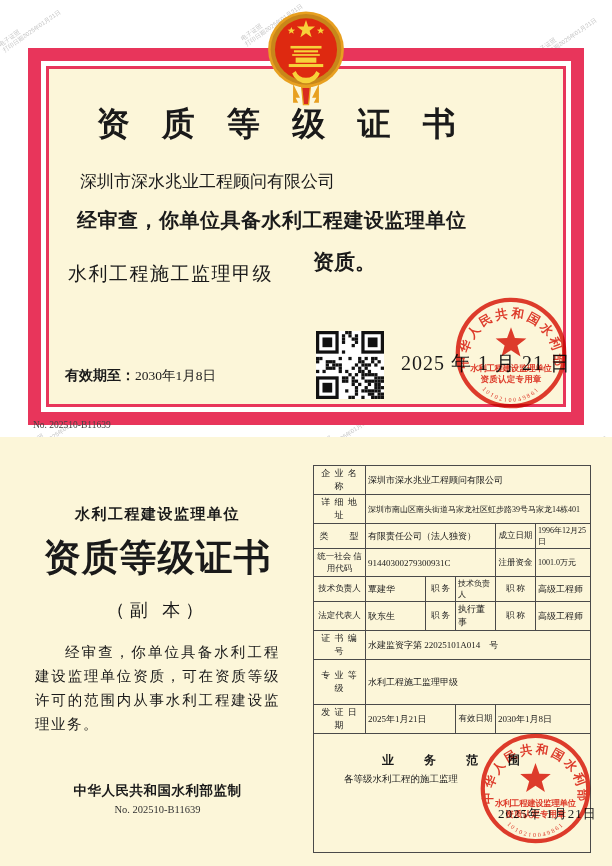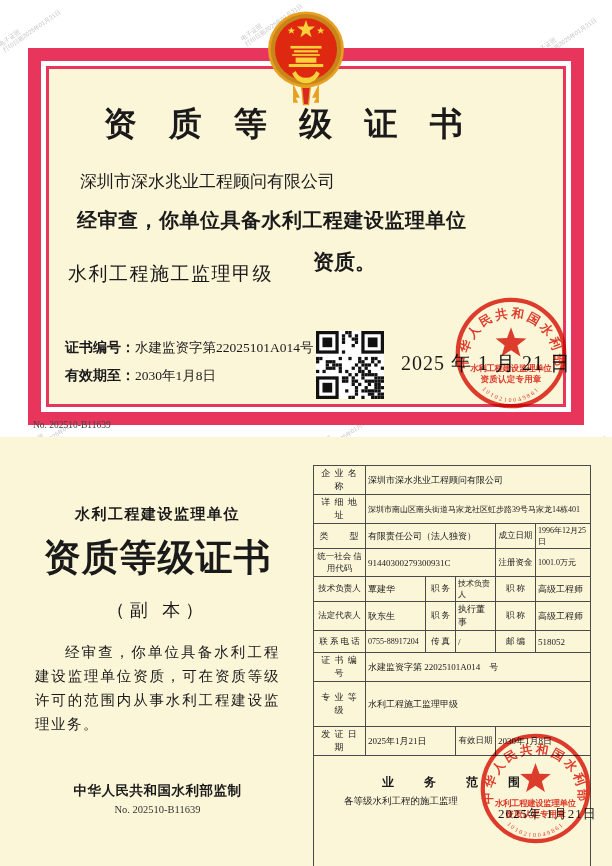--- a/index.html
+++ b/index.html
@@ -8,21 +8,21 @@
   .abs{position:absolute;}
   
   .wm{position:absolute;transform:rotate(-35deg);transform-origin:left bottom;
       font-size:6px;line-height:7px;color:rgba(90,90,90,0.38);white-space:nowrap;
       font-family:"Liberation Sans","DejaVu Sans",sans-serif;}
   
   .cert-frame{left:28px;top:48px;width:556px;height:377px;border:13px solid #E8355B;
               background:#fff;box-sizing:border-box;}
   .cert-inner{position:absolute;left:5px;top:5px;right:5px;bottom:5px;
               border:3px solid #E8355B;background:#FCF6D9;}
-  .front-title{left:61px;top:102px;width:456px;text-align:center;font-size:33px;
+  .front-title{left:54px;top:102px;width:456px;text-align:center;font-size:33px;
                font-weight:bold;letter-spacing:12px;}
   .front-company{left:80px;top:170px;font-size:17px;}
   .front-statement{left:77px;top:207px;font-size:20px;font-weight:bold;letter-spacing:0.5px;}
   .front-grade{left:68px;top:261px;font-size:19px;letter-spacing:1.5px;}
   .front-suffix{left:313px;top:248px;font-size:21px;font-weight:bold;}
   .front-certno{left:65px;top:339px;font-size:13.5px;}
   .front-valid{left:65px;top:367px;font-size:13.5px;}
   .flabel{font-weight:bold;font-size:14px;}
   .front-date{left:401px;top:350px;font-size:20px;letter-spacing:1px;}
   .front-serial{left:33px;top:420px;font-size:9.5px;color:#444;}
@@ -96,23 +96,20 @@
       <rect x="25" y="65" width="40" height="3.5" fill="#F7D23A"></rect>
       <path d="M 29 76 A 17 17 0 0 0 61 76 L 57 73 A 13 13 0 0 1 33 73 Z" fill="#F7D23A"></path>
     </svg>
   </div>
 
   <div class="abs front-title">资 质 等 级 证 书</div>
   <div class="abs front-company">深圳市深水兆业工程顾问有限公司</div>
   <div class="abs front-statement">经审查，你单位具备水利工程建设监理单位</div>
   <div class="abs front-grade">水利工程施工监理甲级</div>
   <div class="abs front-suffix">资质。</div>
-  <div class="abs front-certno">
-    <span class="flabel">证书编号：</span><span>水建监资字第22025101A014号</span>
-  </div>
   <div class="abs front-valid">
     <span class="flabel">有效期至：</span><span>2030年1月8日</span>
   </div>
 
   <div class="abs qr">
     <svg id="qrsvg" width="68" height="68" viewBox="0 0 63 63">
       <rect x="0" y="0" width="63" height="63" fill="#fff"></rect>
       <g id="qrm" fill="#111">
           <rect x="27" y="0" width="3" height="3"></rect>
           <rect x="30" y="0" width="3" height="3"></rect>
@@ -302,28 +299,20 @@
         <td class="val">高级工程师</td>
       </tr>
       <tr class="h22">
         <td class="lab sm">法定代表人</td>
         <td class="val">耿东生</td>
         <td class="lab sm">职 务</td>
         <td class="val">执行董事</td>
         <td class="lab sm">职 称</td>
         <td class="val">高级工程师</td>
       </tr>
-      <tr class="h22">
-        <td class="lab sm">联 系 电 话</td>
-        <td class="val sm">0755-88917204</td>
-        <td class="lab sm">传 真</td>
-        <td class="val">/</td>
-        <td class="lab sm">邮 编</td>
-        <td class="val">518052</td>
-      </tr>
       <tr class="h24">
         <td class="lab">证 书 编 号</td>
         <td class="val" colspan="5">水建监资字第 22025101A014　号</td>
       </tr>
       <tr class="h45">
         <td class="lab">专 业 等 级</td>
         <td class="val" colspan="5">水利工程施工监理甲级</td>
       </tr>
       <tr class="h26">
         <td class="lab">发 证 日 期</td>

